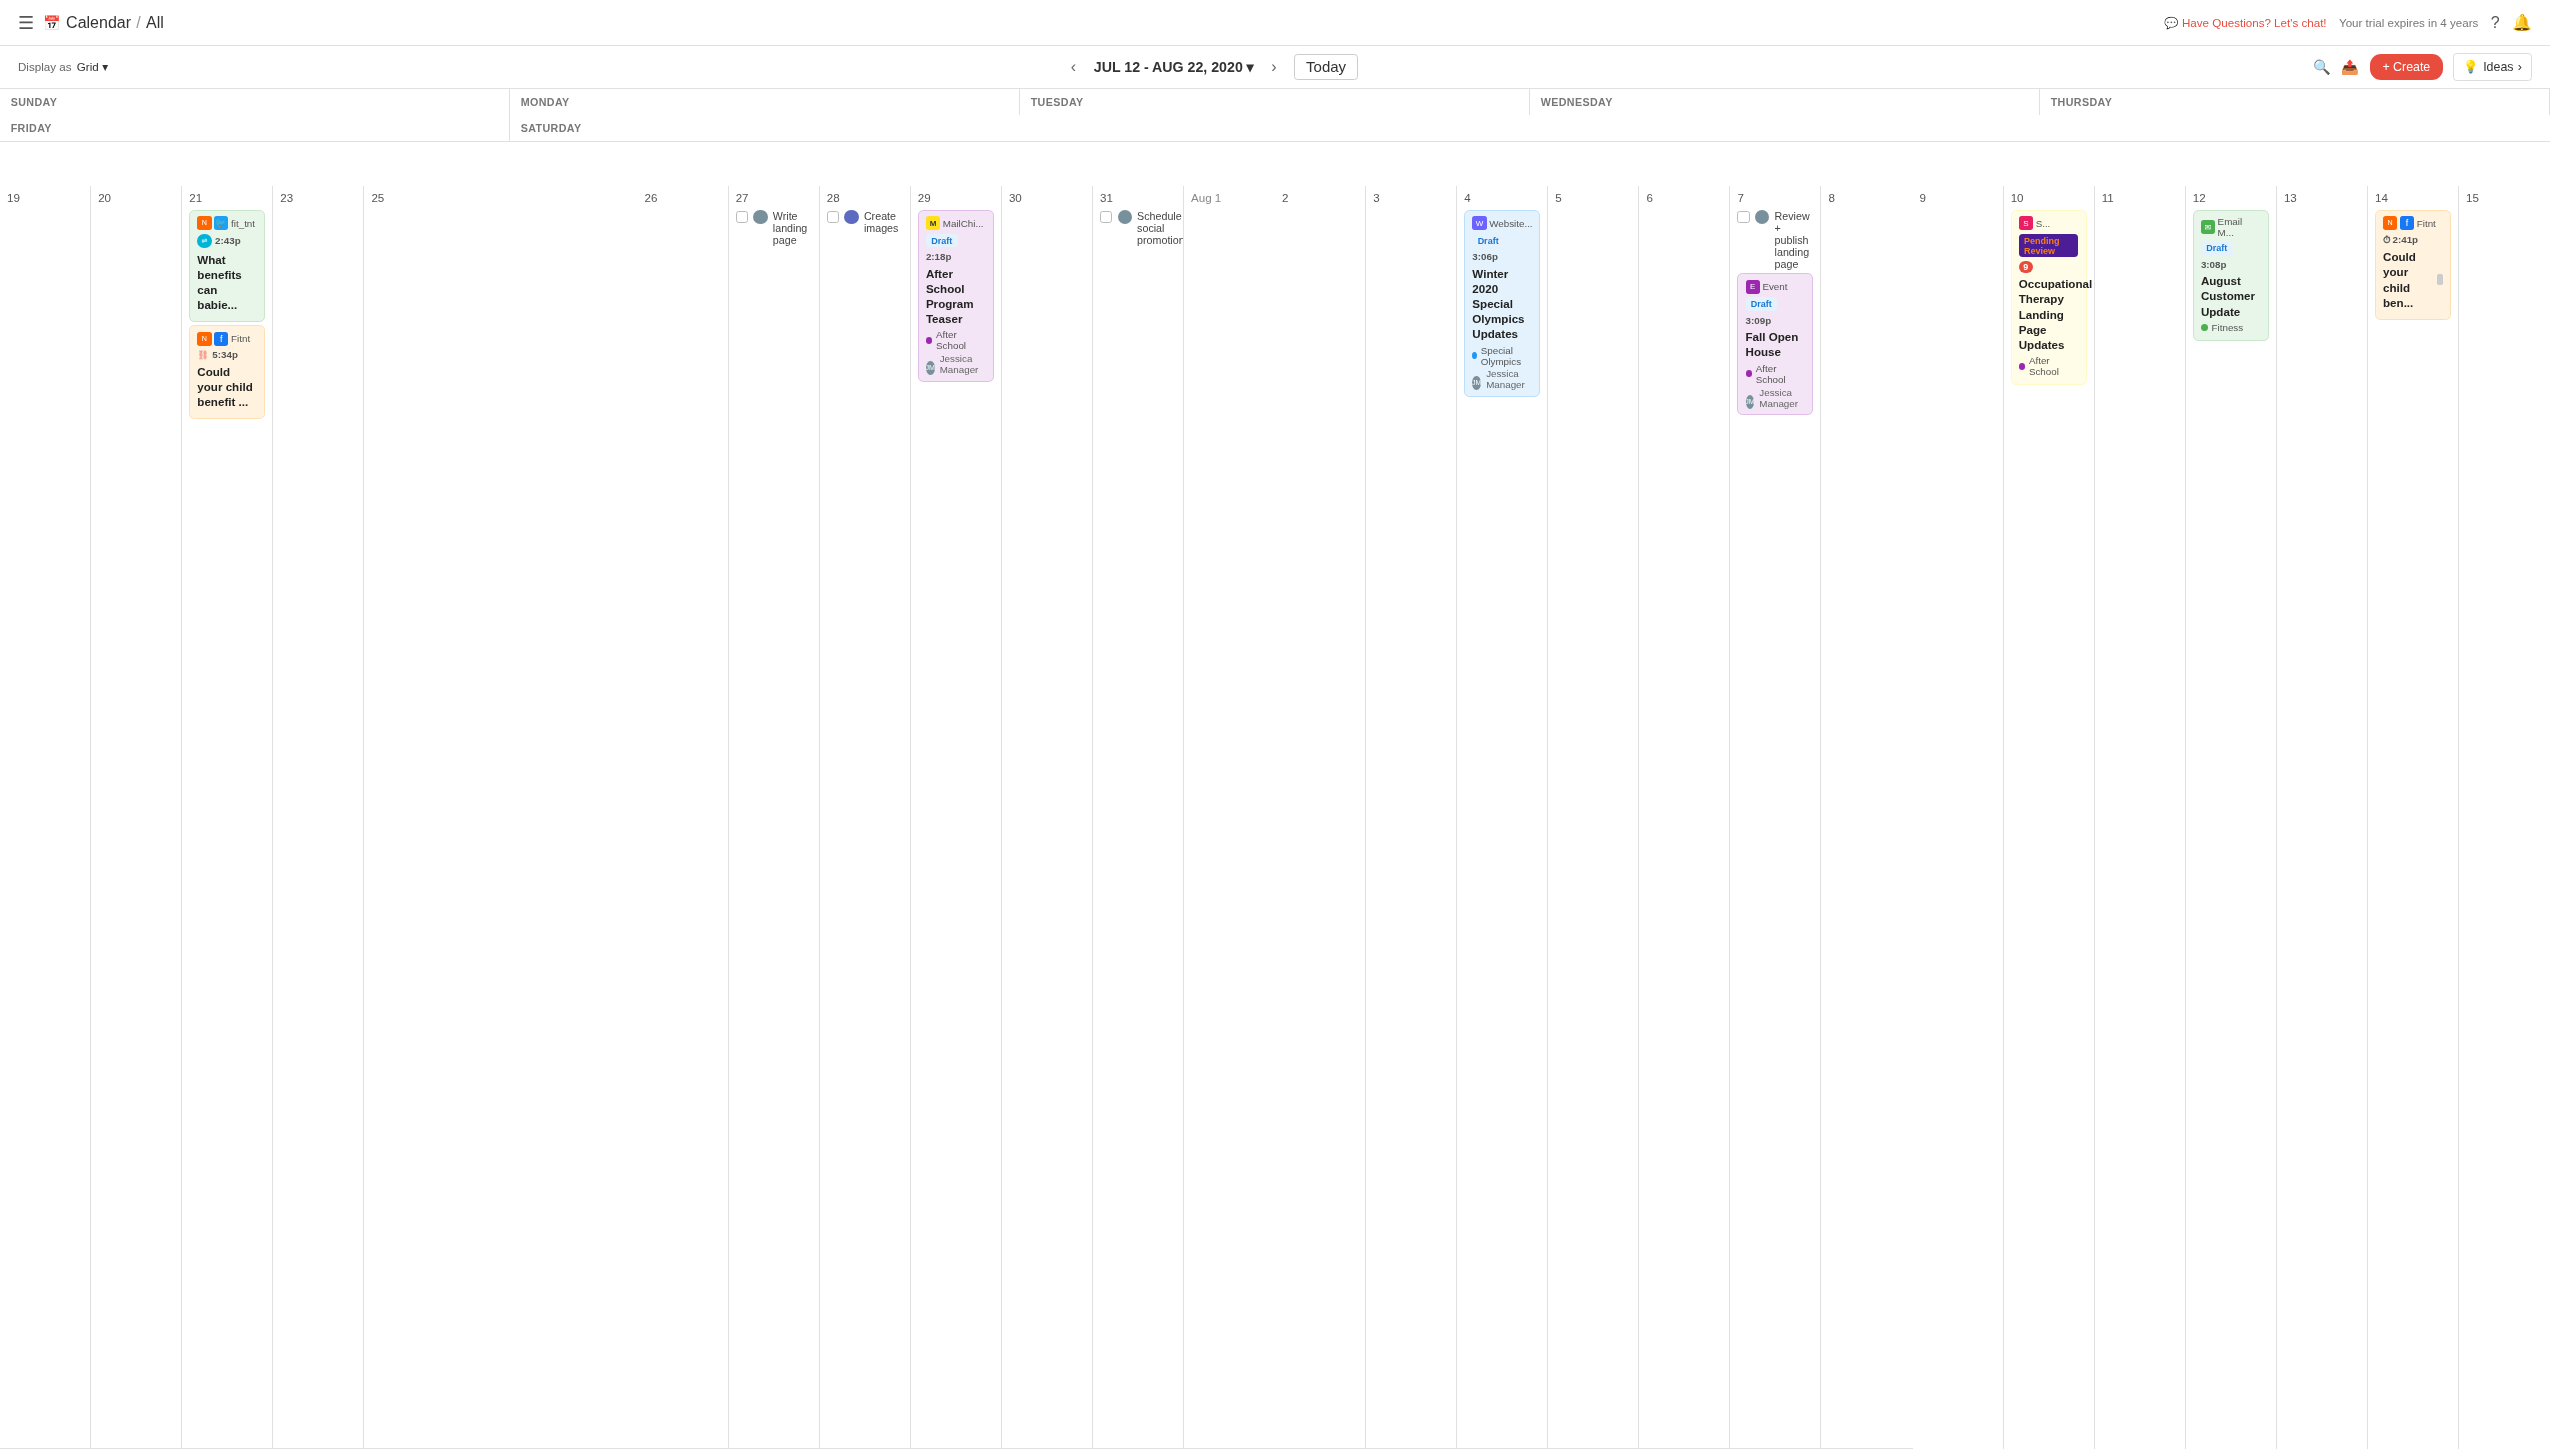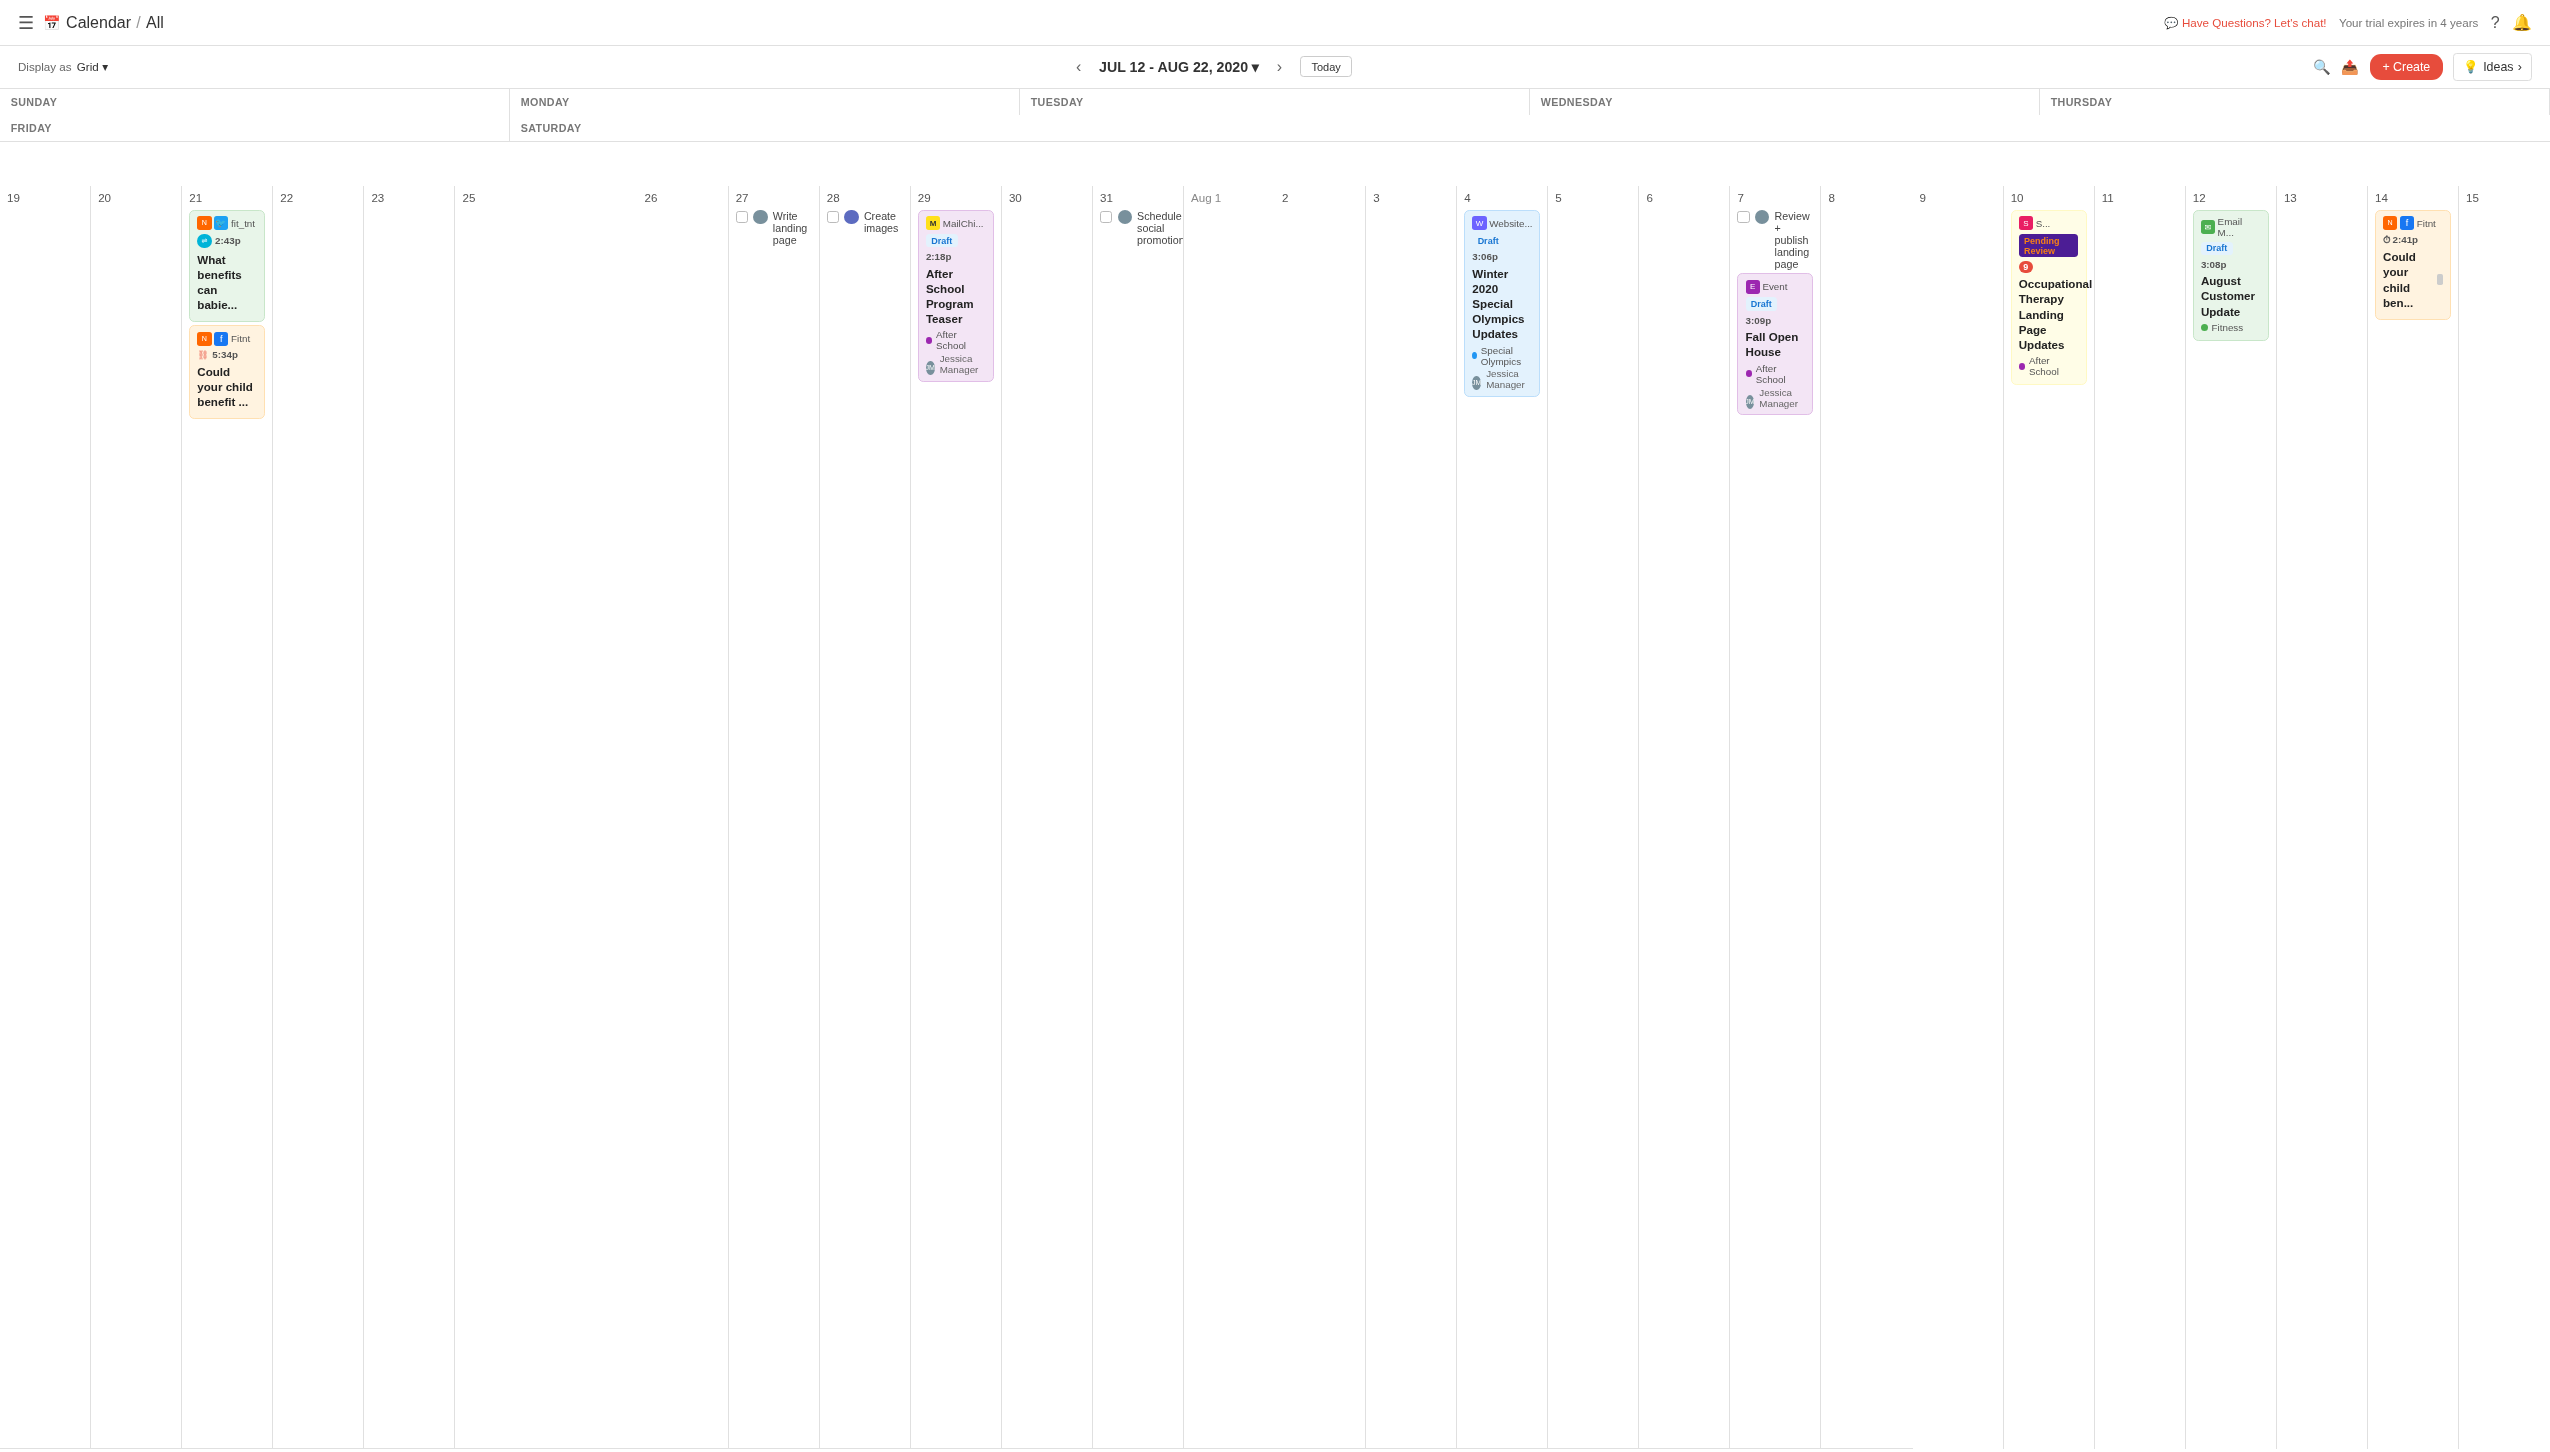--- a/index.html
+++ b/index.html
@@ -30,21 +30,21 @@
       align-items: center;
       padding: 7.1px 18px;
       border-bottom: 0.9px solid #e0e0e0;
       gap: 10.7px;
     }
     .display-as { display: flex; align-items: center; gap: 5.3px; color: #666; font-size: 11.6px; }
     .grid-select { display: flex; align-items: center; gap: 3.6px; cursor: pointer; font-weight: 500; color: #333; }
     .toolbar-center { flex: 1; display: flex; align-items: center; justify-content: center; gap: 10.7px; }
     .nav-arrow { background: none; border: none; font-size: 16px; cursor: pointer; color: #666; padding: 3.6px 7.1px; }
     .date-range { font-size: 14.2px; font-weight: 600; display: flex; align-items: center; gap: 3.6px; cursor: pointer; }
-    .today-btn { background: none; border: 0.9px solid #ccc; border-radius: 3.6px; padding: 3.6px 10.7px; cursor: pointer; font-size: 11px; color: #333; }
+    .today-btn { background: none; border: 0.9px solid #ccc; border-radius: 3.6px; padding: 3.6px 10.7px; cursor: pointer; font-size: 15px; color: #333; }
     .toolbar-right { display: flex; align-items: center; gap: 10.7px; }
     .search-icon, .share-icon { color: #555; font-size: 14.2px; cursor: pointer; }
     .create-btn { background: #e74c3c; color: #fff; border: none; border-radius: 11px; padding: 6.2px 12.4px; font-size: 12.4px; font-weight: 500; cursor: pointer; display: flex; align-items: center; gap: 3.6px; }
     .ideas-btn { display: flex; align-items: center; gap: 4.4px; color: #333; font-size: 12.4px; cursor: pointer; border: 0.9px solid #ddd; border-radius: 3.6px; padding: 5.3px 9px; }
 
     
     .calendar {
       display: flex;
       flex-direction: column;
       height: calc(100vh - 92px);
@@ -360,25 +360,20 @@
             <span style="display:flex;align-items:center;gap:1.8px;color:#e74c3c;font-size:9px;">⛓</span>
             <div class="time-badge">
               <span>5:34p</span>
             </div>
           </div>
           <div class="card-title">Could your child benefit ...</div>
         </div>
       </div>
       <div class="day-cell">
         <div class="day-number">
-            <span>22</span>
-          </div>
-      </div>
-      <div class="day-cell">
-        <div class="day-number">
             <span>23</span>
           </div>
       </div>
       <div class="day-cell">
         <div class="day-number">
             <span>25</span>
           </div>
       </div>
     </div>
 

